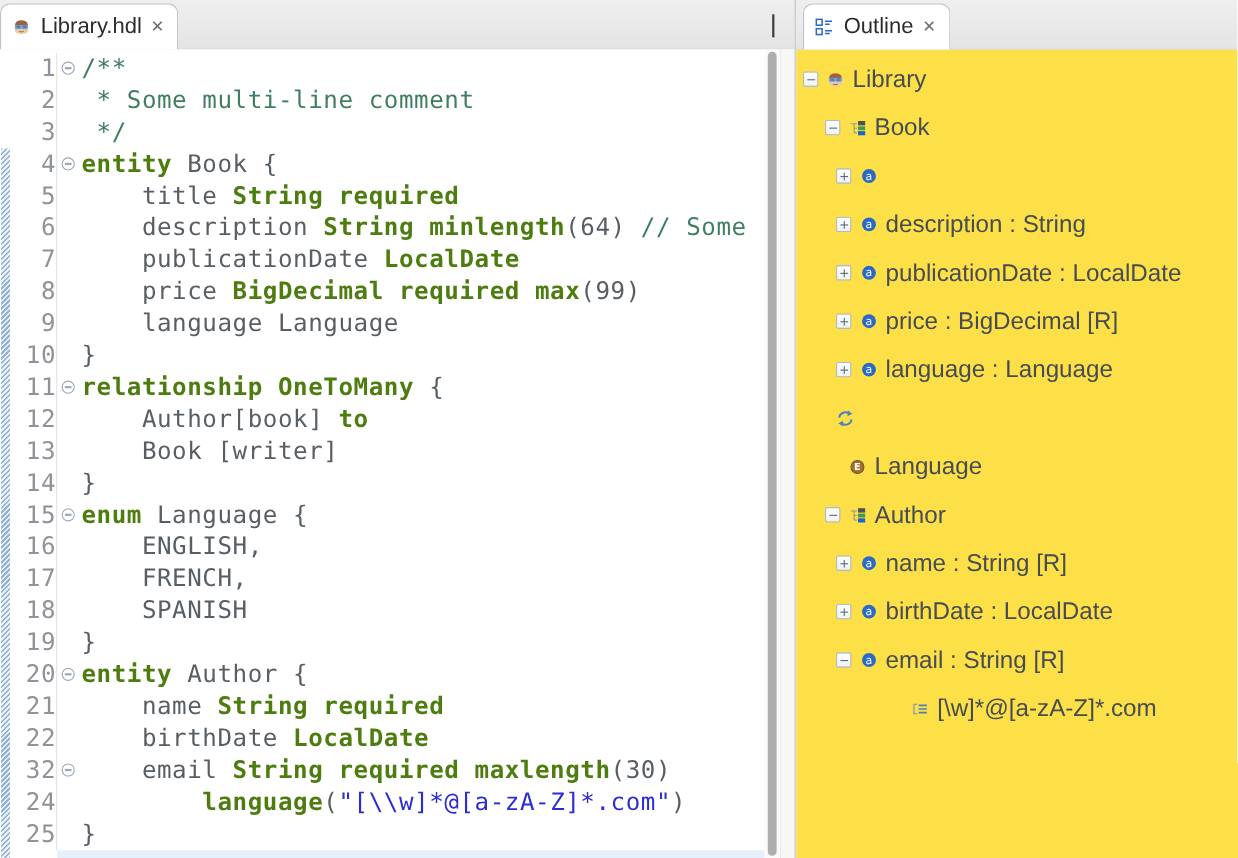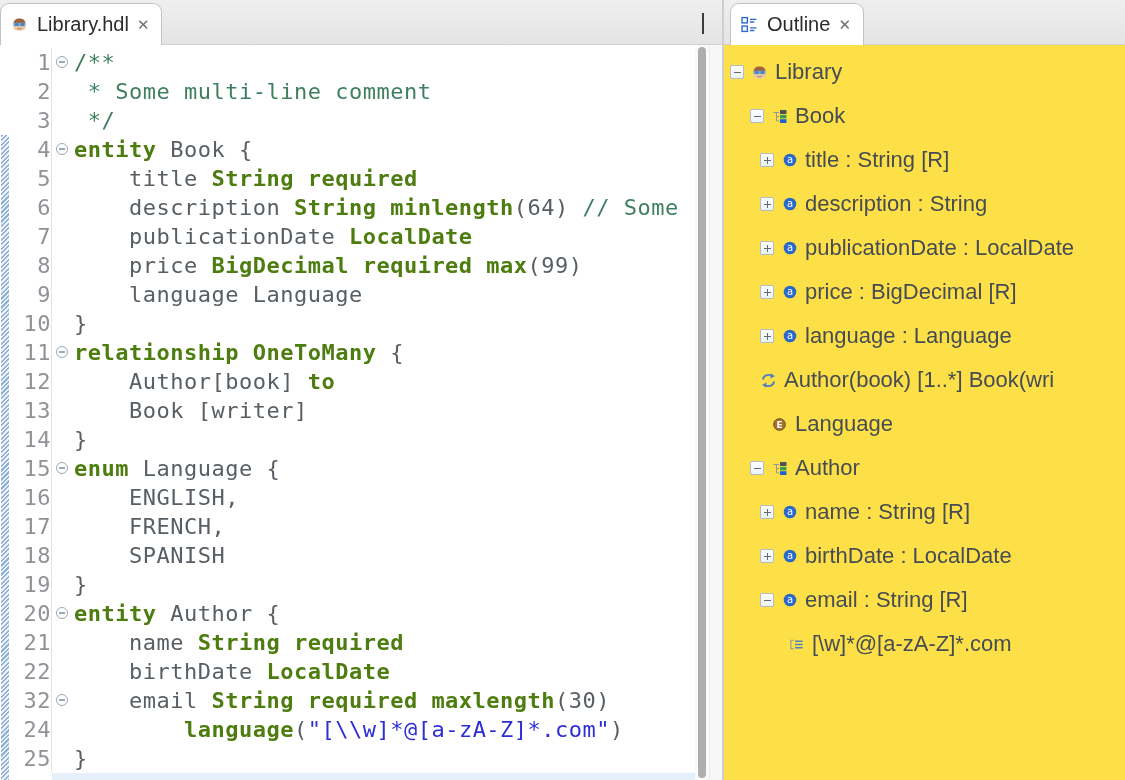--- a/index.html
+++ b/index.html
@@ -160,21 +160,20 @@
           <span class="trow-label">Book</span>
         </div>
         <div class="trow" style="padding-left: 36px;">
           <span class="exp plus"></span>
           <span class="ticon">
             <svg width="16" height="16" viewBox="0 0 16 16">
               <circle cx="8" cy="8" r="6.3" fill="#2A69C8"></circle>
               <text x="8" y="11.3" font-size="10" font-family="DejaVu Sans, sans-serif" fill="#FFFFFF" text-anchor="middle">a</text>
             </svg>
           </span>
-          <span class="trow-label">title : String [R]</span>
         </div>
         <div class="trow" style="padding-left: 36px;">
           <span class="exp plus"></span>
           <span class="ticon">
             <svg width="16" height="16" viewBox="0 0 16 16">
               <circle cx="8" cy="8" r="6.3" fill="#2A69C8"></circle>
               <text x="8" y="11.3" font-size="10" font-family="DejaVu Sans, sans-serif" fill="#FFFFFF" text-anchor="middle">a</text>
             </svg>
           </span>
           <span class="trow-label">description : String</span>
@@ -211,21 +210,20 @@
         </div>
         <div class="trow" style="padding-left: 36px;">
           <span class="ticon">
             <svg width="17" height="17" viewBox="0 0 16 16" fill="none">
               <path d="M2.8 7.2 A5.2 4.6 0 0 1 11 3.6" stroke="#4E7FC0" stroke-width="1.7"></path>
               <polygon points="10.2,1.2 14,3.9 9.8,6.1" fill="#4E7FC0"></polygon>
               <path d="M13.2 8.8 A5.2 4.6 0 0 1 5 12.4" stroke="#4E7FC0" stroke-width="1.7"></path>
               <polygon points="5.8,14.8 2,12.1 6.2,9.9" fill="#4E7FC0"></polygon>
             </svg>
           </span>
-          <span class="trow-label">Author(book) [1..*] Book(wri</span>
         </div>
         <div class="trow" style="padding-left: 26px;">
           <span class="exp-spacer"></span>
           <span class="ticon">
             <svg width="15" height="15" viewBox="0 0 16 16">
               <circle cx="8" cy="8" r="6.3" fill="#A2702F" stroke="#7A5420" stroke-width="1"></circle>
               <text x="8" y="11.2" font-size="9.5" font-weight="bold" font-family="DejaVu Sans, sans-serif" fill="#FFFFFF" text-anchor="middle">E</text>
             </svg>
           </span>
           <span class="trow-label">Language</span>
@@ -265,21 +263,21 @@
         <div class="trow" style="padding-left: 36px;">
           <span class="exp"></span>
           <span class="ticon">
             <svg width="16" height="16" viewBox="0 0 16 16">
               <circle cx="8" cy="8" r="6.3" fill="#2A69C8"></circle>
               <text x="8" y="11.3" font-size="10" font-family="DejaVu Sans, sans-serif" fill="#FFFFFF" text-anchor="middle">a</text>
             </svg>
           </span>
           <span class="trow-label">email : String [R]</span>
         </div>
-        <div class="trow" style="padding-left: 64px;">
+        <div class="trow" style="padding-left: 64px; margin-left: 40px;">
           <span class="ticon">
             <svg width="15" height="15" viewBox="0 0 16 16" fill="none">
               <path d="M5 3.5 H2 V12.5 H5" stroke="#8A97A8" stroke-width="1.2"></path>
               <path d="M6.5 4.5 h8 M6.5 8 h8 M6.5 11.5 h8" stroke="#4E7FC0" stroke-width="1.6"></path>
             </svg>
           </span>
           <span class="trow-label">[\w]*@[a-zA-Z]*.com</span>
         </div>
       </div>
   </div>

